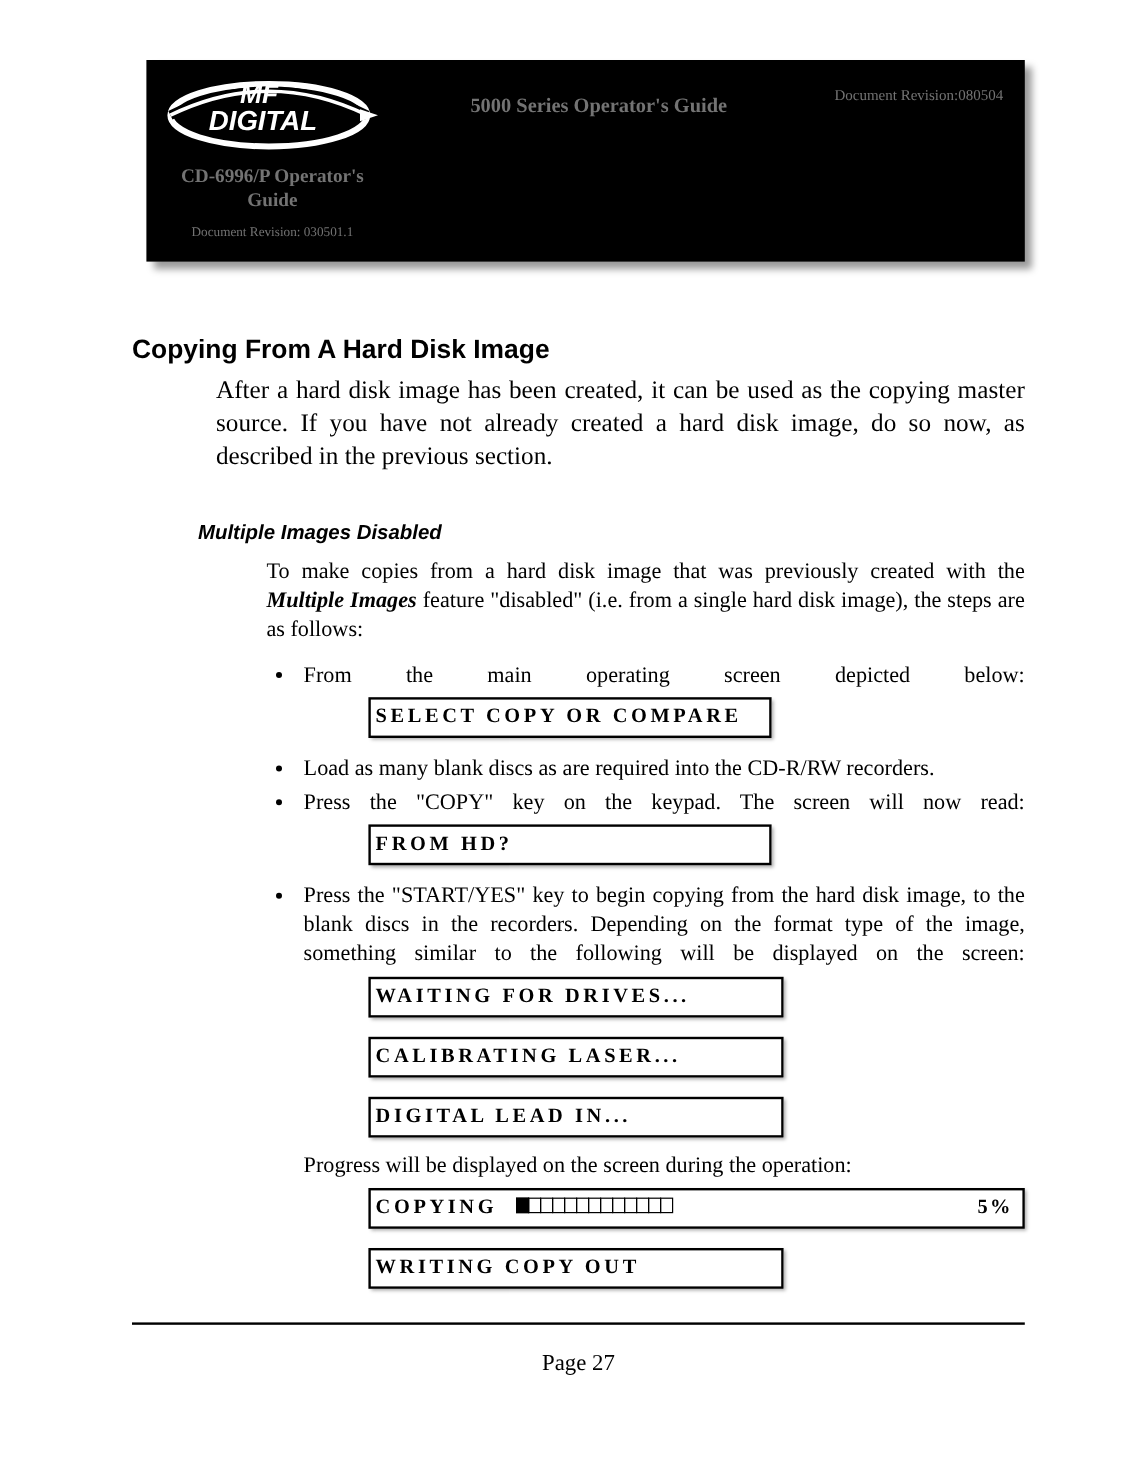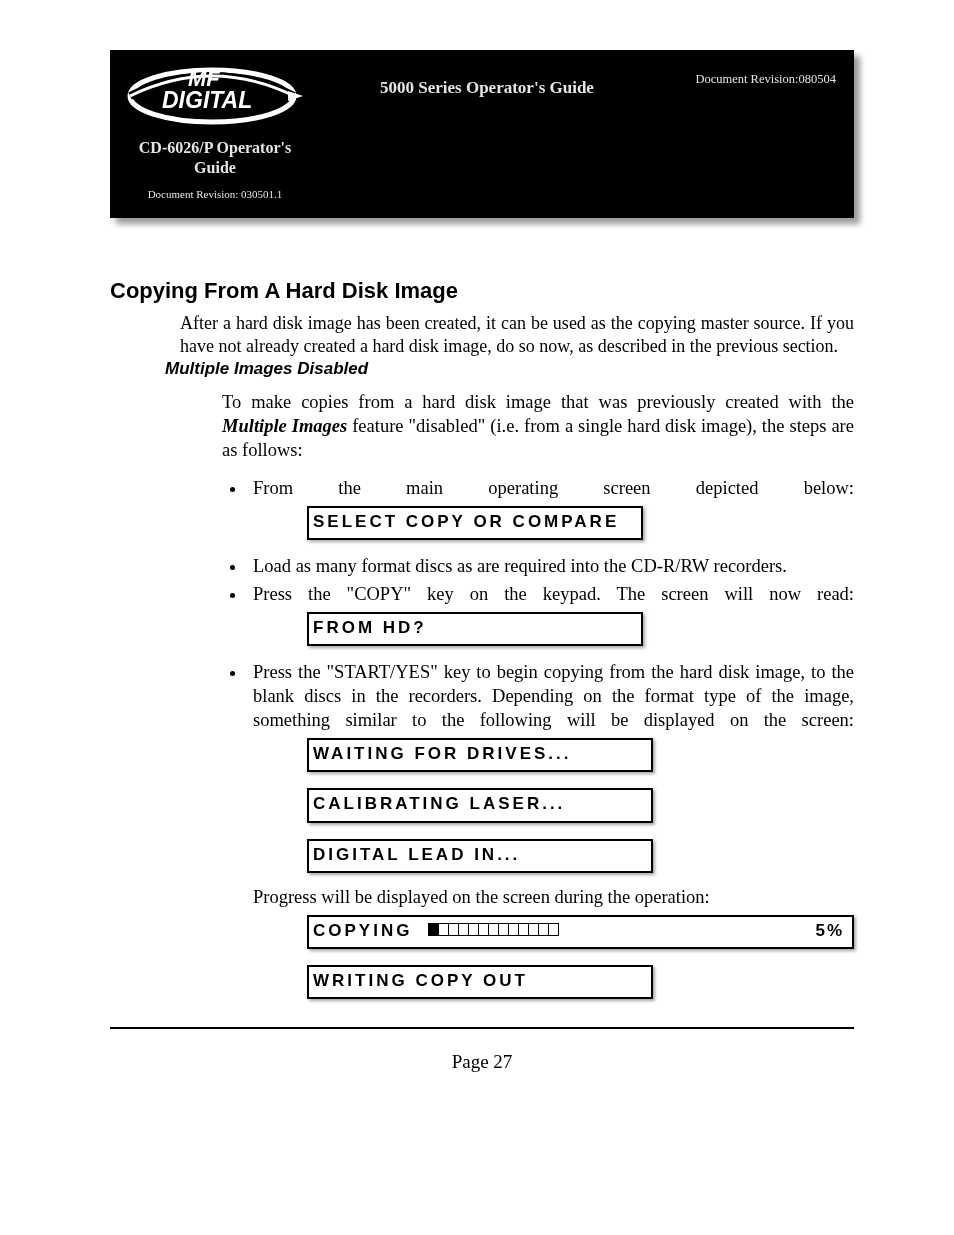--- a/index.html
+++ b/index.html
@@ -8,24 +8,25 @@
     background: #fff;
     font-family: "Times New Roman", Times, serif;
     color: #000;
     width: 954px;
   }
   .page {
     padding: 50px 100px 40px 110px;
   }
   .header-block {
     background: #000;
-    color: #e5e5e5;
+    color: #737373;
     box-shadow: 6px 6px 6px rgba(0,0,0,0.4);
     padding: 0;
     margin-bottom: 60px;
+    margin-left: 12px;
   }
   .header-top {
     display: flex;
     align-items: flex-start;
   }
   .logo-cell {
     width: 210px;
     padding: 8px 0 0 10px;
   }
   .logo-box {
@@ -67,23 +68,24 @@
     font-family: Arial, Helvetica, sans-serif;
     font-weight: bold;
     font-size: 22px;
     margin: 0 0 8px 0;
   }
   .body-indent {
     margin-left: 70px;
     margin-right: 0;
   }
   .intro {
-    font-size: 18px;
+    font-size: 21px;
     line-height: 1.3;
     text-align: justify;
+    margin-bottom: 40px;
   }
   .subsection-title {
     font-family: Arial, Helvetica, sans-serif;
     font-weight: bold;
     font-style: italic;
     font-size: 17px;
     margin: 0 0 8px 55px;
   }
   .sub-indent {
     margin-left: 112px;
@@ -108,21 +110,21 @@
   ul.steps > li {
     margin-bottom: 4px;
     padding-left: 6px;
     text-align: justify;
     line-height: 1.3;
   }
   .lcd {
     display: inline-block;
     border: 2px solid #000;
     box-shadow: 2px 2px 3px rgba(0,0,0,0.35);
-    font-family: Liberation Sans, sans-serif;
+    font-family: Liberation Serif, serif;
     font-weight: bold;
     font-size: 17px;
     letter-spacing: 3px;
     padding: 3px 8px 5px 4px;
     margin: 6px 0 10px 54px;
     min-width: 320px;
     white-space: pre;
   }
   .lcd.wide { min-width: 330px; }
   .progress-bar {
@@ -168,21 +170,21 @@
             <text x="68" y="28" fill="#fff" font-family="Arial" font-weight="bold" font-style="italic" font-size="22">MF</text>
             <text x="42" y="50" fill="#fff" font-family="Arial Black, Arial" font-weight="900" font-style="italic" font-size="23">DIGITAL</text>
           </svg>
         </div>
       </div>
       <div class="header-center">5000 Series Operator's Guide</div>
       <div class="header-right">Document Revision:080504</div>
     </div>
     <div class="header-sub">
       <div class="sub-title">
-        <span>CD-6026/P Operator's</span><br>
+        <span>CD-6996/P Operator's</span><br>
         <span>Guide</span>
       </div>
       <div class="sub-rev">Document Revision: 030501.1</div>
     </div>
   </div>
 
   <h2 class="section-title">Copying From A Hard Disk Image</h2>
 
   <div class="body-indent">
     <div class="intro">After a hard disk image has been created, it can be used as the copying master source. If you have not already created a hard disk image, do so now, as described in the previous section.</div>
@@ -193,21 +195,21 @@
   <div class="sub-indent">
     <div class="para">
       <span>To make copies from a hard disk image that was previously created with the </span><span class="feature-em">Multiple Images</span><span> feature "disabled" (i.e. from a single hard disk image), the steps are as follows:</span>
     </div>
 
     <ul class="steps">
       <li>
         <span>From the main operating screen depicted below:</span>
         <div class="lcd">SELECT COPY OR COMPARE</div>
       </li>
-      <li>Load as many format discs as are required into the CD-R/RW recorders.</li>
+      <li>Load as many blank discs as are required into the CD-R/RW recorders.</li>
       <li>
         <span>Press the "COPY" key on the keypad. The screen will now read:</span>
         <div class="lcd">FROM HD?</div>
       </li>
       <li>
         <span>Press the "START/YES" key to begin copying from the hard disk image, to the blank discs in the recorders. Depending on the format type of the image, something similar to the following will be displayed on the screen:</span>
         <div class="lcd wide">WAITING FOR DRIVES...</div>
         <div class="lcd wide">CALIBRATING LASER...</div>
         <div class="lcd wide">DIGITAL LEAD IN...</div>
 

